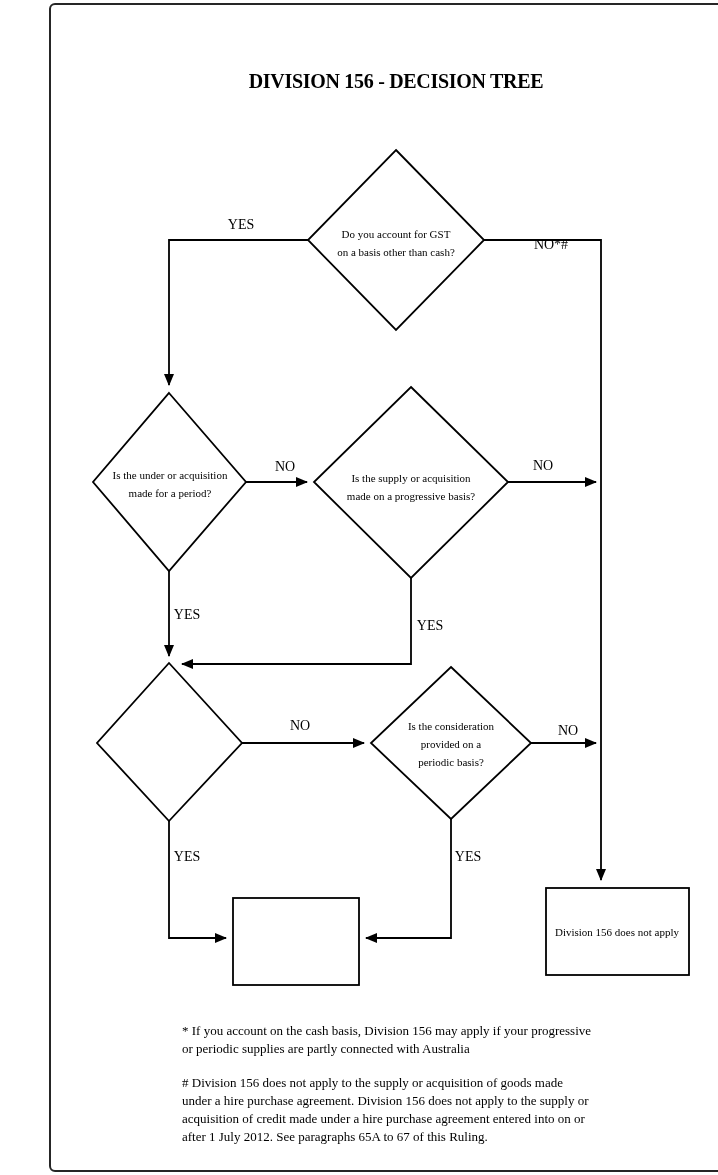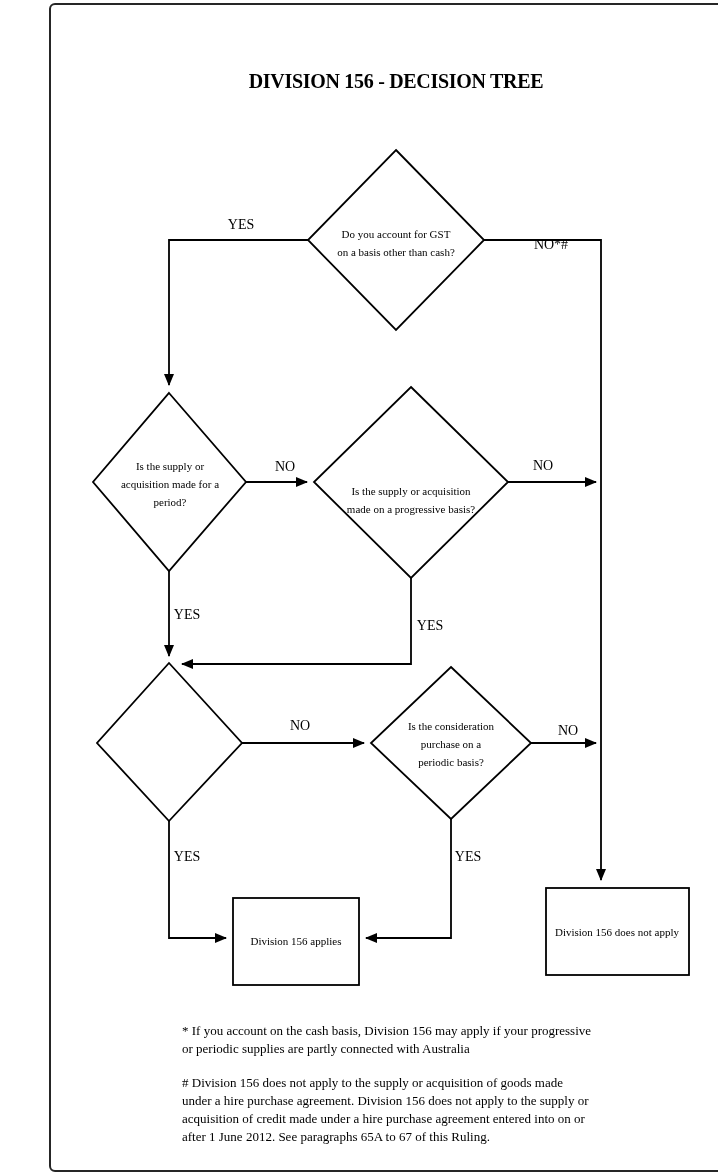--- a/index.html
+++ b/index.html
@@ -58,21 +58,21 @@
     width: 410px;
     font-size: 13px;
     line-height: 18px;
   }
   .footnotes p {
     margin: 0 0 16px 0;
   }
   
   #q1-text   { left: 350px; top: 243px; width: 122px; }
   #q2-text   { left: 124px; top: 484px; width: 116px; }
-  #q3-text   { left: 365px; top: 500px; width: 142px; }
+  #q3-text   { left: 365px; top: 487px; width: 142px; }
   #q4-text   { left: 123px; top: 744px; width: 96px;  }
   #q5-text   { left: 405px; top: 744px; width: 96px;  }
   #box1-text { left: 250px; top: 941px; width: 96px;  }
   #box2-text { left: 571px; top: 932px; width: 132px; }
   
   #lbl-q1-yes { left: 195px; top: 225px; }
   #lbl-q1-no  { left: 505px; top: 245px; }
   #lbl-q2-no  { left: 239px; top: 467px; }
   #lbl-q3-no  { left: 497px; top: 466px; }
   #lbl-q2-yes { left: 141px; top: 615px; }
@@ -113,35 +113,34 @@
     <polygon points="123,663 196,743 123,821 51,743" fill="#ffffff" stroke="#000000" stroke-width="1.8"></polygon>
     <polygon points="405,667 485,743 405,819 325,743" fill="#ffffff" stroke="#000000" stroke-width="1.8"></polygon>
 
     <rect x="187" y="898" width="126" height="87" fill="#ffffff" stroke="#000000" stroke-width="1.8"></rect>
     <rect x="500" y="888" width="143" height="87" fill="#ffffff" stroke="#000000" stroke-width="1.8"></rect>
   </svg>
 
   <div class="title">DIVISION 156 - DECISION TREE</div>
 
   <div id="q1-text" class="node-text">Do you account for GST on a basis other than cash?</div>
-  <div id="q2-text" class="node-text">Is the supply or acquisition made for a period?</div>
+  <div id="q2-text" class="node-text">Is the under or acquisition made for a period?</div>
   <div id="q3-text" class="node-text">Is the supply or acquisition made on a progressive basis?</div>
-  <div id="q5-text" class="node-text">Is the consideration purchase on a periodic basis?</div>
-  <div id="box1-text" class="node-text">Division 156 applies</div>
+  <div id="q5-text" class="node-text">Is the consideration provided on a periodic basis?</div>
   <div id="box2-text" class="node-text">Division 156 does not apply</div>
 
   <div id="lbl-q1-yes" class="edge-label">YES</div>
   <div id="lbl-q1-no" class="edge-label">NO*#</div>
   <div id="lbl-q2-no" class="edge-label">NO</div>
   <div id="lbl-q3-no" class="edge-label">NO</div>
   <div id="lbl-q2-yes" class="edge-label">YES</div>
   <div id="lbl-q3-yes" class="edge-label">YES</div>
   <div id="lbl-q4-no" class="edge-label">NO</div>
   <div id="lbl-q5-no" class="edge-label">NO</div>
   <div id="lbl-q4-yes" class="edge-label">YES</div>
   <div id="lbl-q5-yes" class="edge-label">YES</div>
 
   <div class="footnotes">
     <p>* If you account on the cash basis, Division 156 may apply if your progressive or periodic supplies are partly connected with Australia</p>
-    <p># Division 156 does not apply to the supply or acquisition of goods made under a hire purchase agreement. Division 156 does not apply to the supply or acquisition of credit made under a hire purchase agreement entered into on or after 1 June 2012. See paragraphs 65A to 67 of this Ruling.</p>
+    <p># Division 156 does not apply to the supply or acquisition of goods made under a hire purchase agreement. Division 156 does not apply to the supply or acquisition of credit made under a hire purchase agreement entered into on or after 1 July 2012. See paragraphs 65A to 67 of this Ruling.</p>
   </div>
 
 </div>
 
 </body></html>

